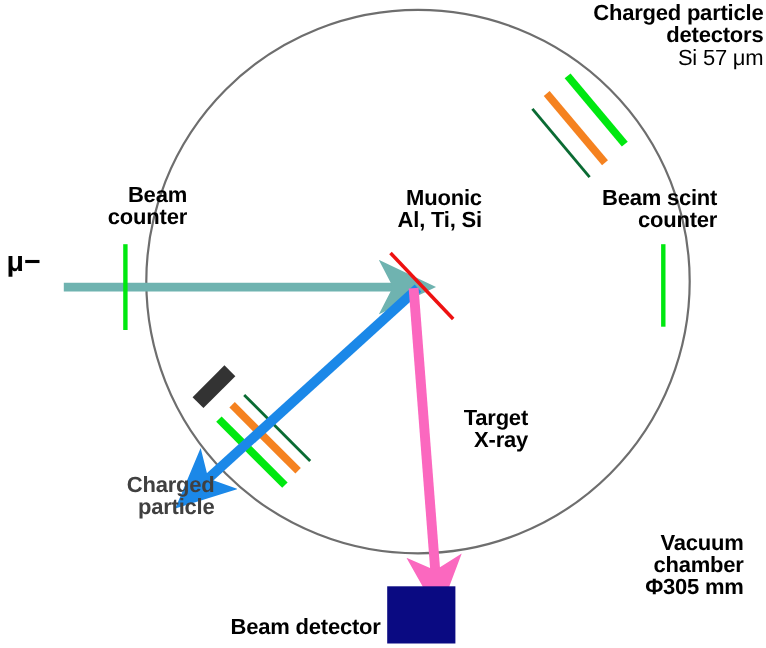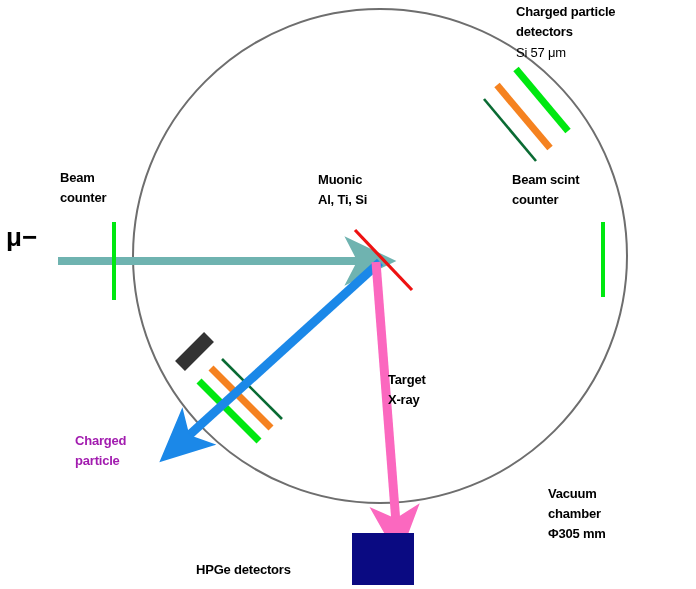--- a/index.html
+++ b/index.html
@@ -19,29 +19,29 @@
     position: absolute;
     left: 0;
     top: 0;
     width: 696px;
     height: 589px;
   }
   .lbl {
     position: absolute;
     font-family: "Liberation Sans", sans-serif;
     font-weight: bold;
-    font-size: 13px;
+    font-size: 20px;
     line-height: 20px;
     color: #000000;
-    text-align: left;
+    text-align: right;
     white-space: pre;
     letter-spacing: -0.2px;
   }
   .lbl.normal { font-weight: normal; }
-  .lbl.blue { color: #a21caf; }
+  .lbl.blue { color: #404040; }
   .lbl-beam-particle {
     font-weight: bold;
     font-size: 26px;
     line-height: 26px;
     letter-spacing: 0px;
   }
 </style>
 </head>
 <body>
 
@@ -111,15 +111,15 @@
   <div class="lbl blue" style="left:75px; top:431px; width:120px;">Charged
 particle</div>
 
   <div class="lbl" style="left:388px; top:370px; width:92px;">Target
 X-ray</div>
 
   <div class="lbl" style="left:548px; top:455px; width:128px;margin-top:29px;">Vacuum
 chamber
 Φ305 mm</div>
 
-  <div class="lbl" style="left:196px; top:560px; width:150px;">HPGe detectors</div>
+  <div class="lbl" style="left:196px; top:560px; width:150px;">Beam detector</div>
 
 </div>
 
 </body></html>

